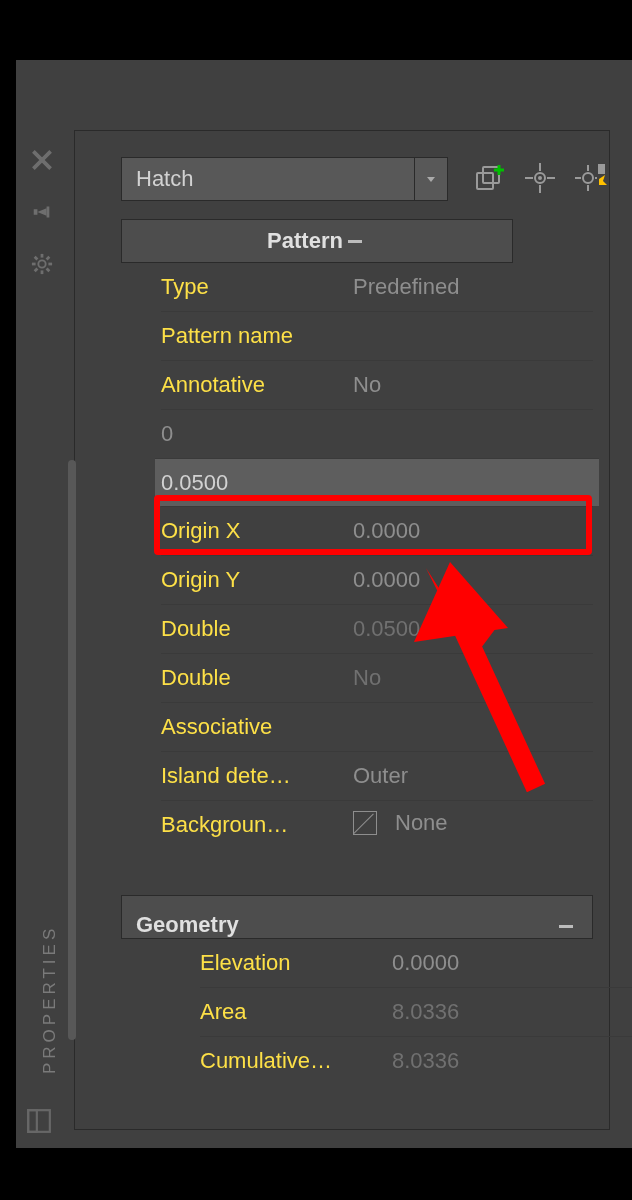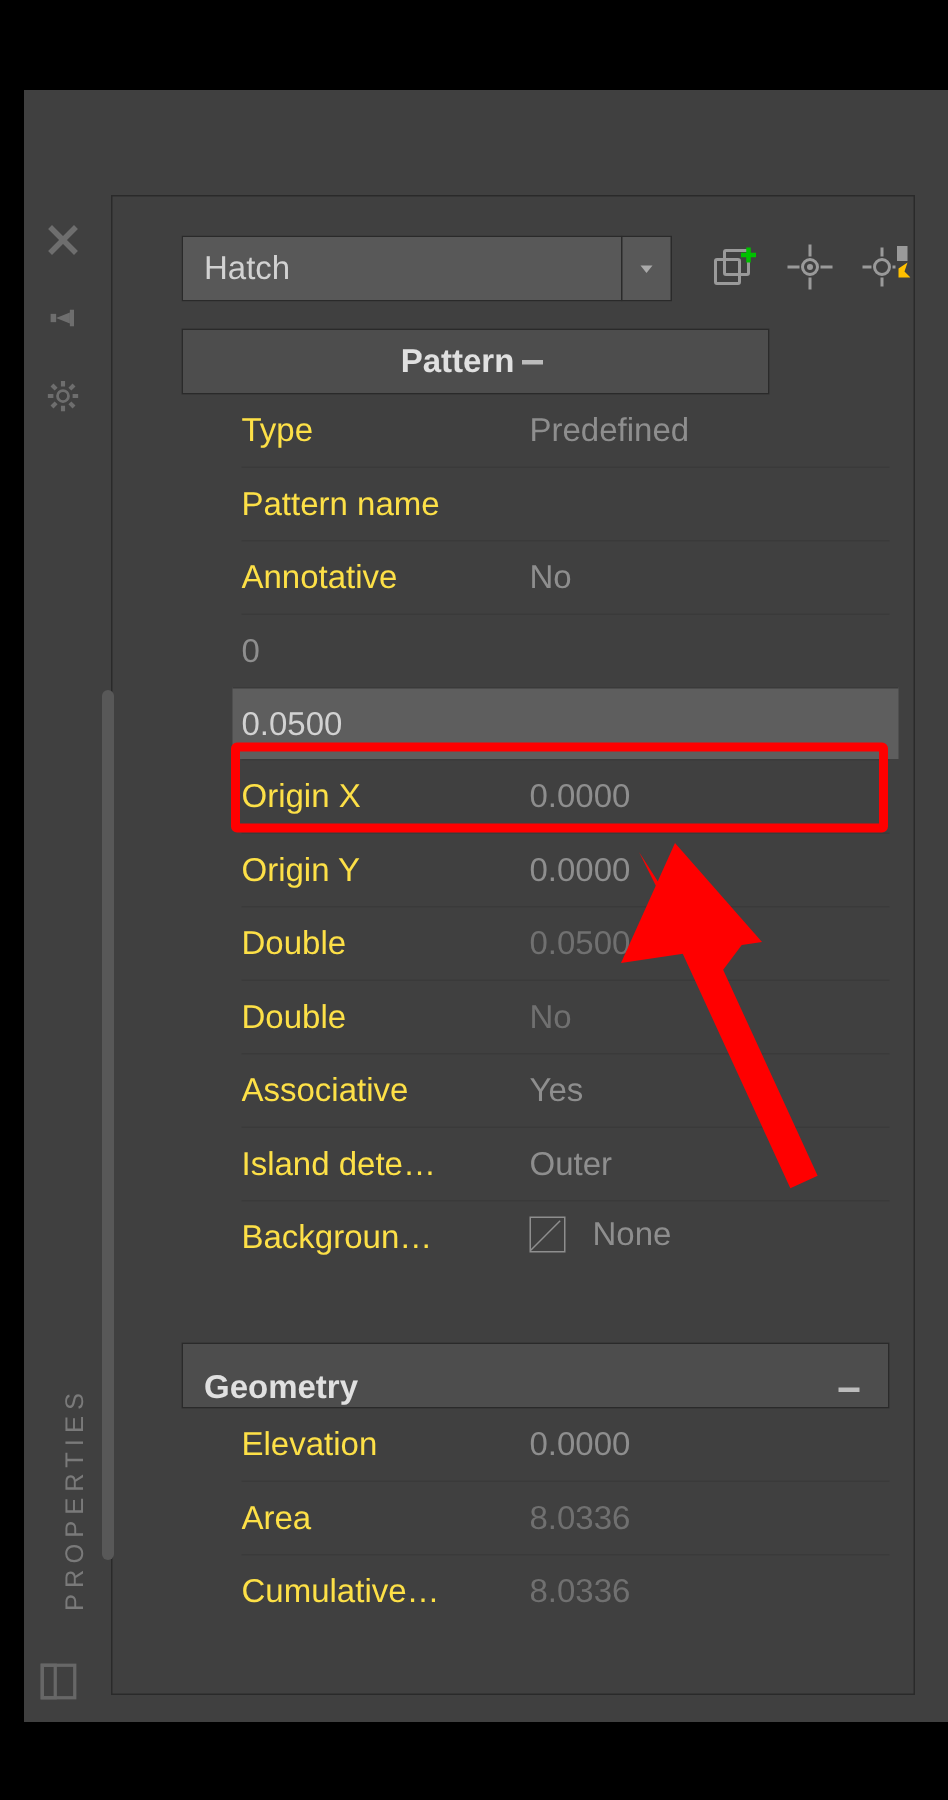--- a/index.html
+++ b/index.html
@@ -135,21 +135,21 @@
     height: 3px;
     background: #bcbcbc;
   }
 
   .props {
     position: absolute;
     left: 86px;
     width: 432px;
   }
   #props-pattern { top: 132px; }
-  #props-geometry { top: 808px; }
+  #props-geometry { top: 808px; margin-left: 39px; }
 
   .row {
     display: flex;
     align-items: center;
     height: 48px;
     border-top: 1px solid #3a3a3a;
   }
   .row:first-child { border-top: none; }
   .row .label {
     width: 192px;
@@ -391,21 +391,20 @@
       <div class="row">
         <div class="label">Double</div>
         <div class="value dim">0.0500</div>
       </div>
       <div class="row">
         <div class="label">Double</div>
         <div class="value dim">No</div>
       </div>
       <div class="row">
         <div class="label">Associative</div>
-        <div class="value">Yes</div>
       </div>
       <div class="row">
         <div class="label">Island dete…</div>
         <div class="value">Outer</div>
       </div>
       <div class="row">
         <div class="label">Backgroun…</div>
         <div class="value">
           <span class="backcolor-swatch">
             <span class="sw"></span>

